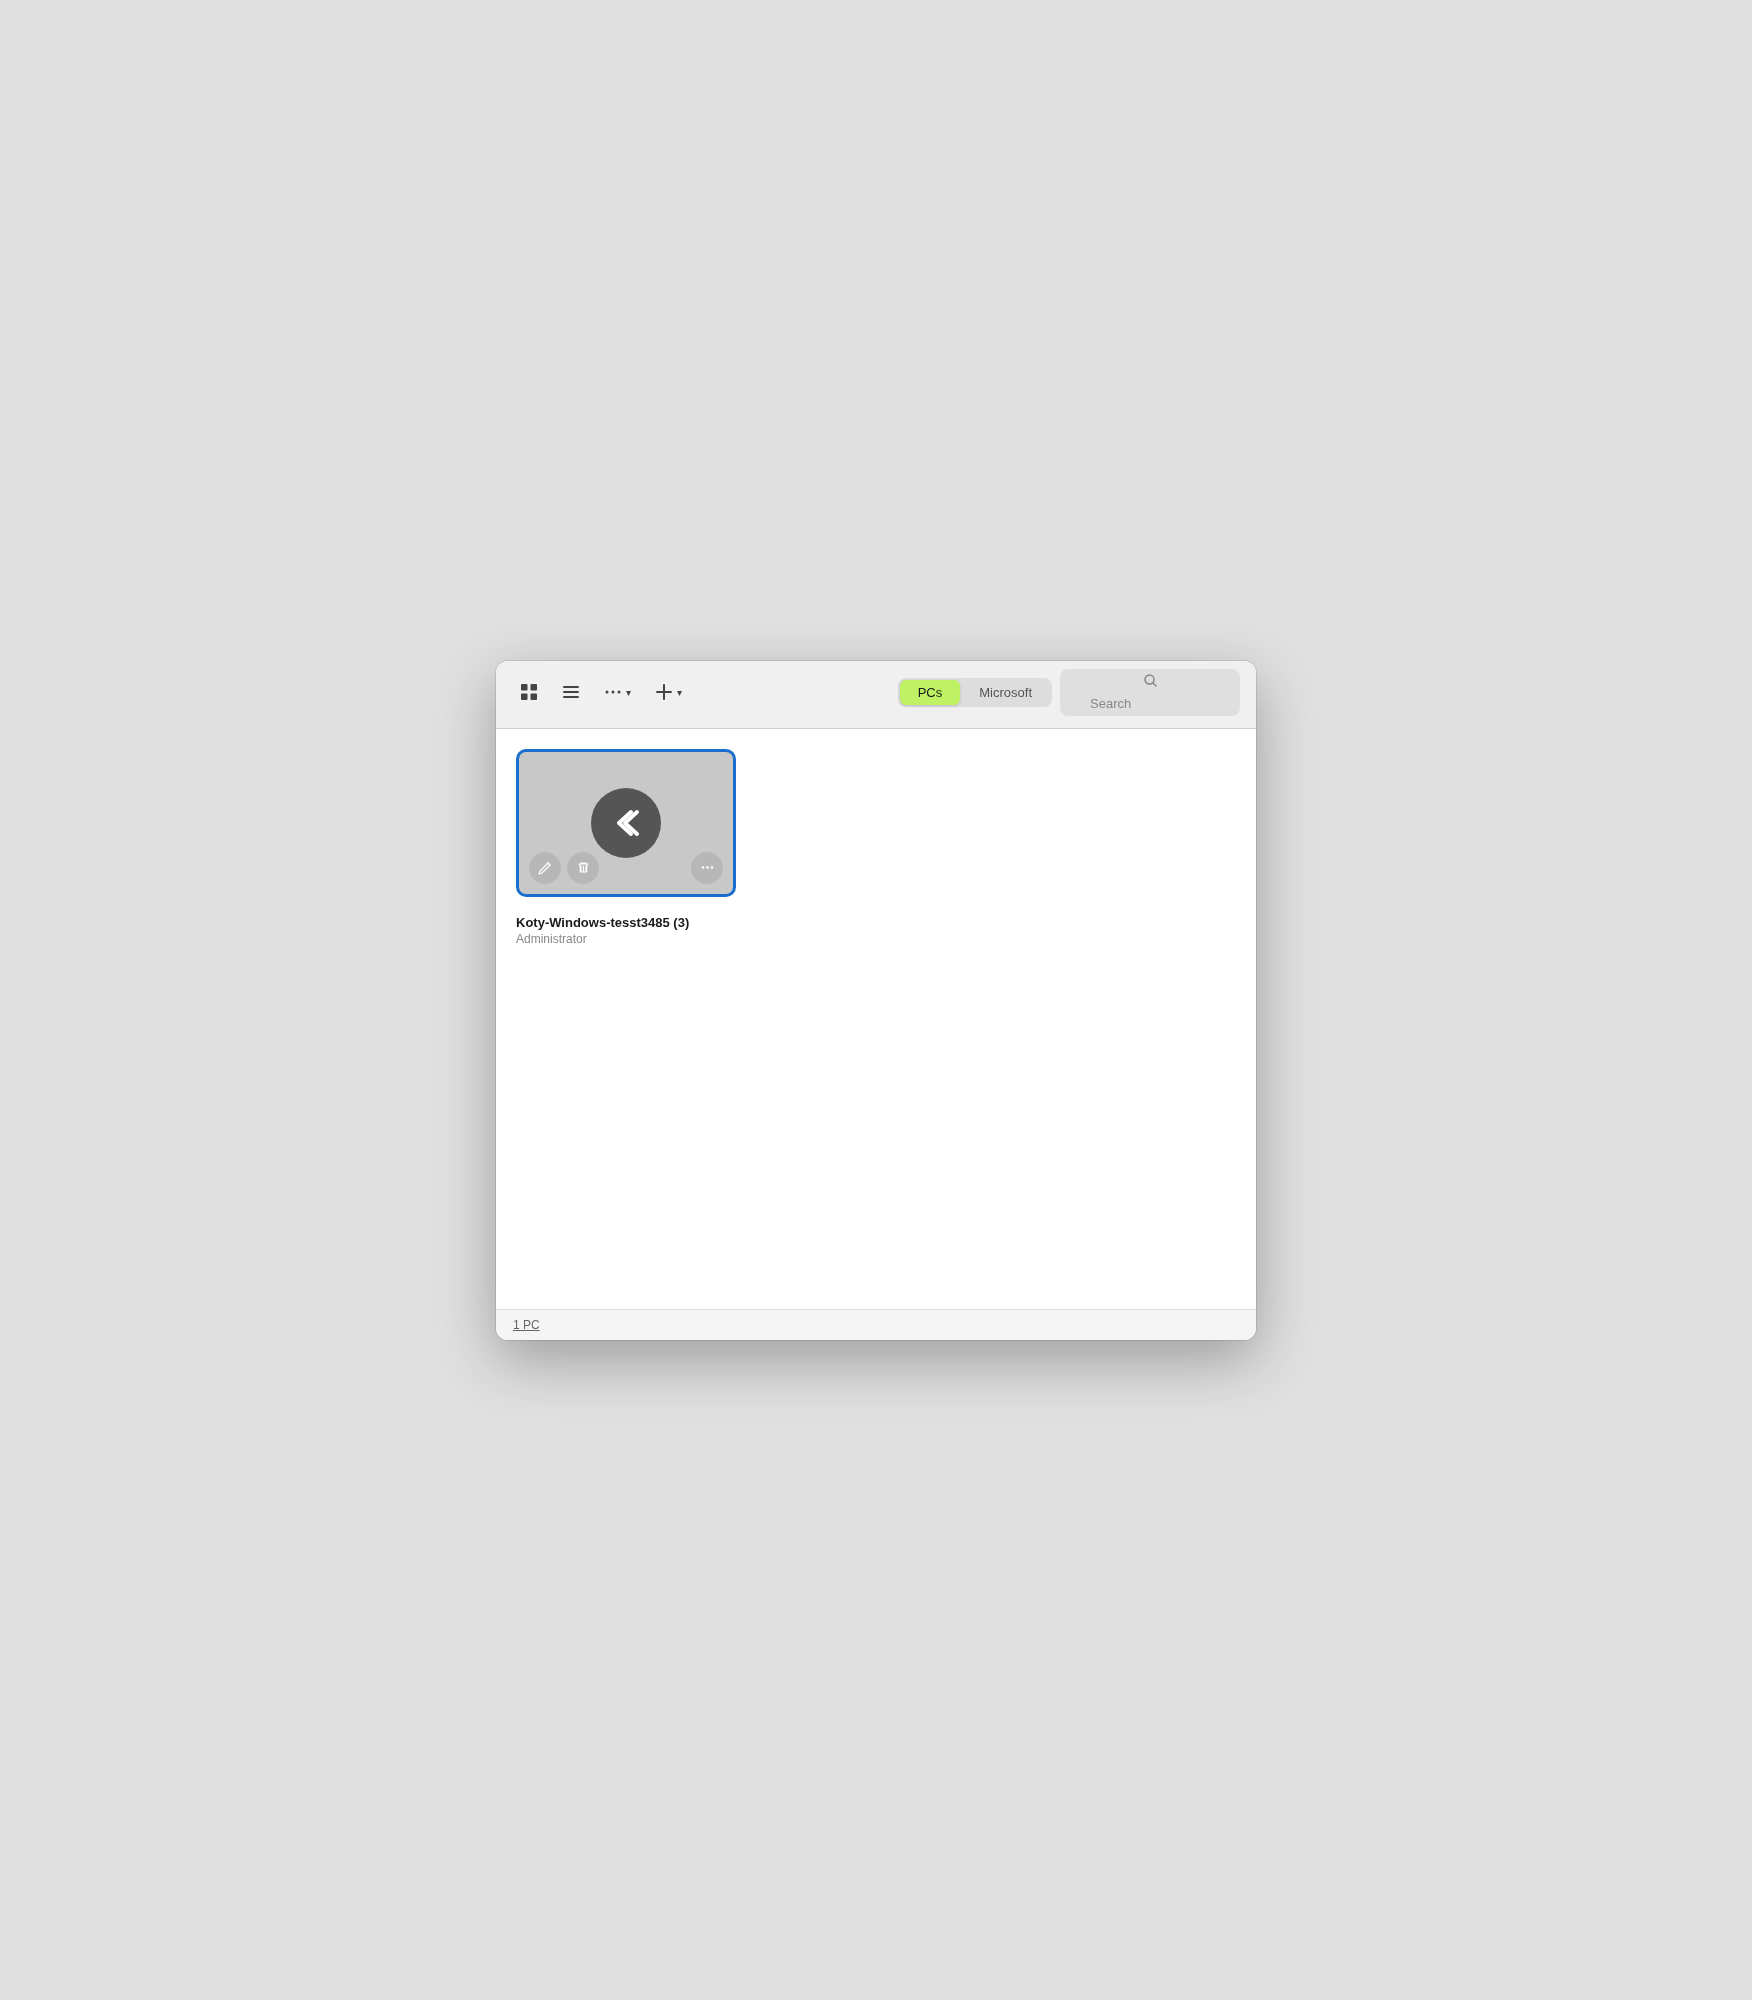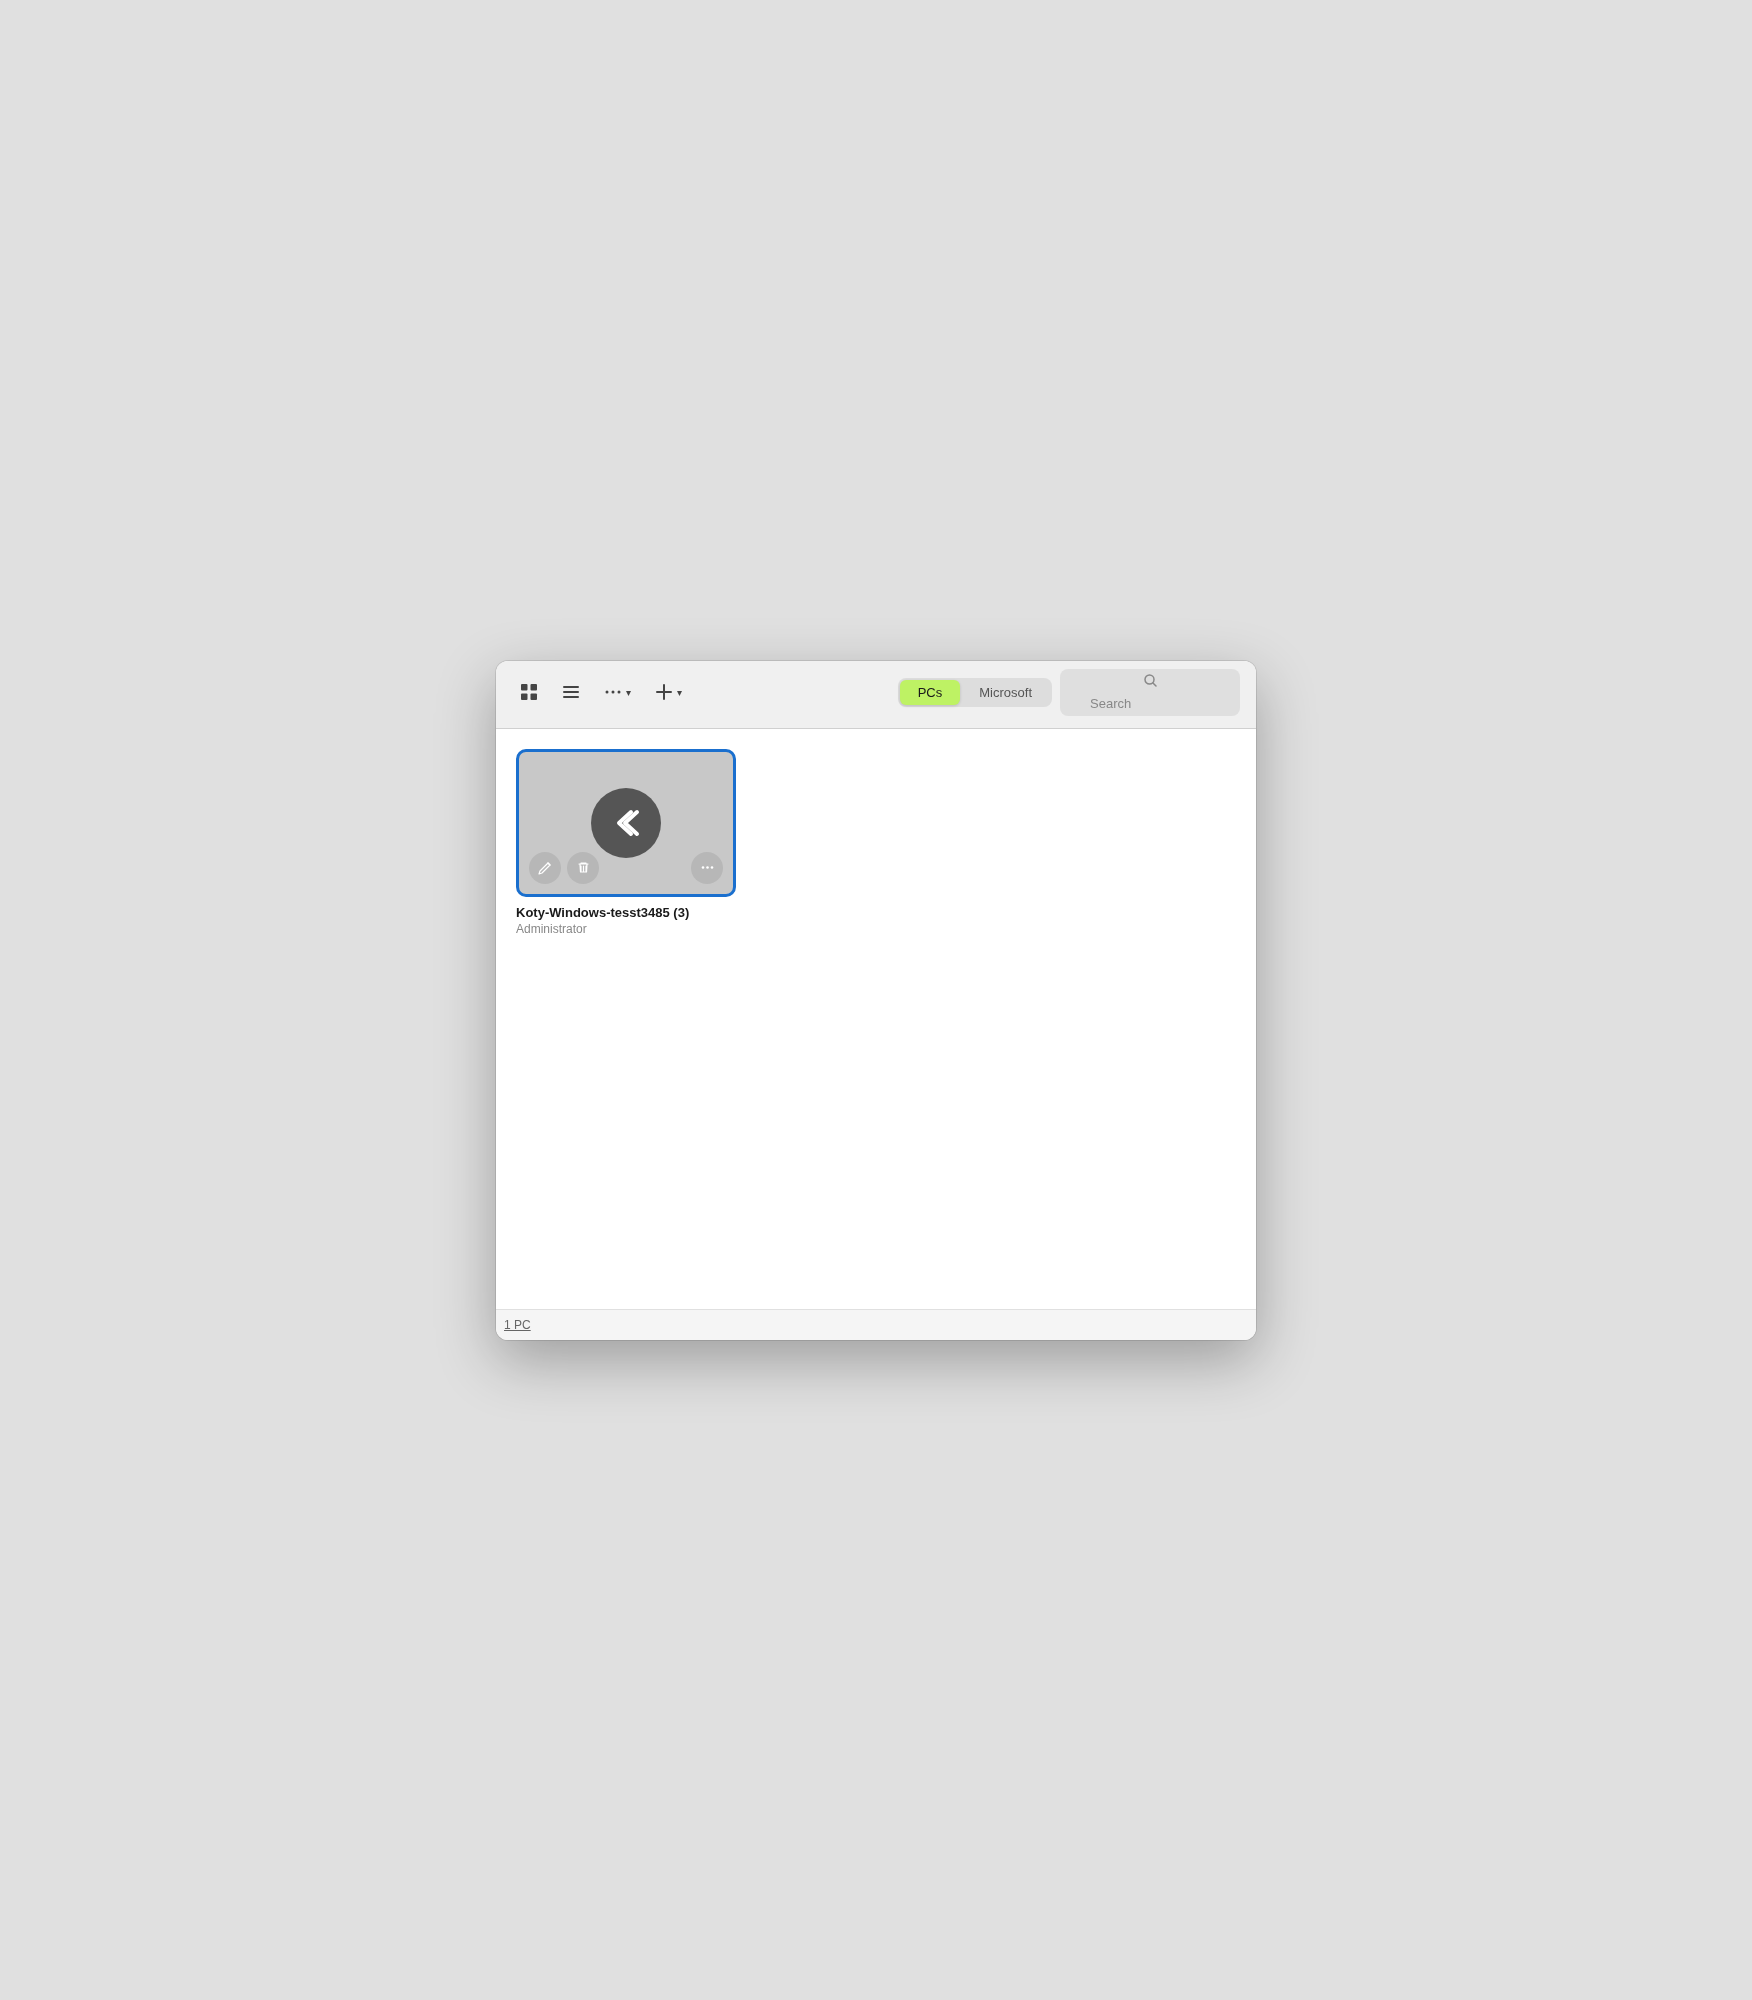--- a/index.html
+++ b/index.html
@@ -234,37 +234,37 @@
       border: none;
       cursor: pointer;
       display: flex;
       align-items: center;
       justify-content: center;
       color: #fff;
       font-size: 14px;
     }
 
     .pc-name {
-      margin-top: 8px;
+      margin-top: 18px;
       font-size: 13px;
       font-weight: 600;
       color: #1a1a1a;
     }
 
     .pc-user {
       font-size: 12px;
       color: #888;
       margin-top: 2px;
     }
 
     
     .statusbar {
       background: #f5f5f5;
       border-top: 1px solid #e0e0e0;
-      padding: 8px 8px;
+      padding: 8px 17px;
       font-size: 12px;
       color: #666;
       text-decoration: underline;
     }
 
     .chevron {
       font-size: 10px;
       margin-left: 1px;
     }
   </style>

